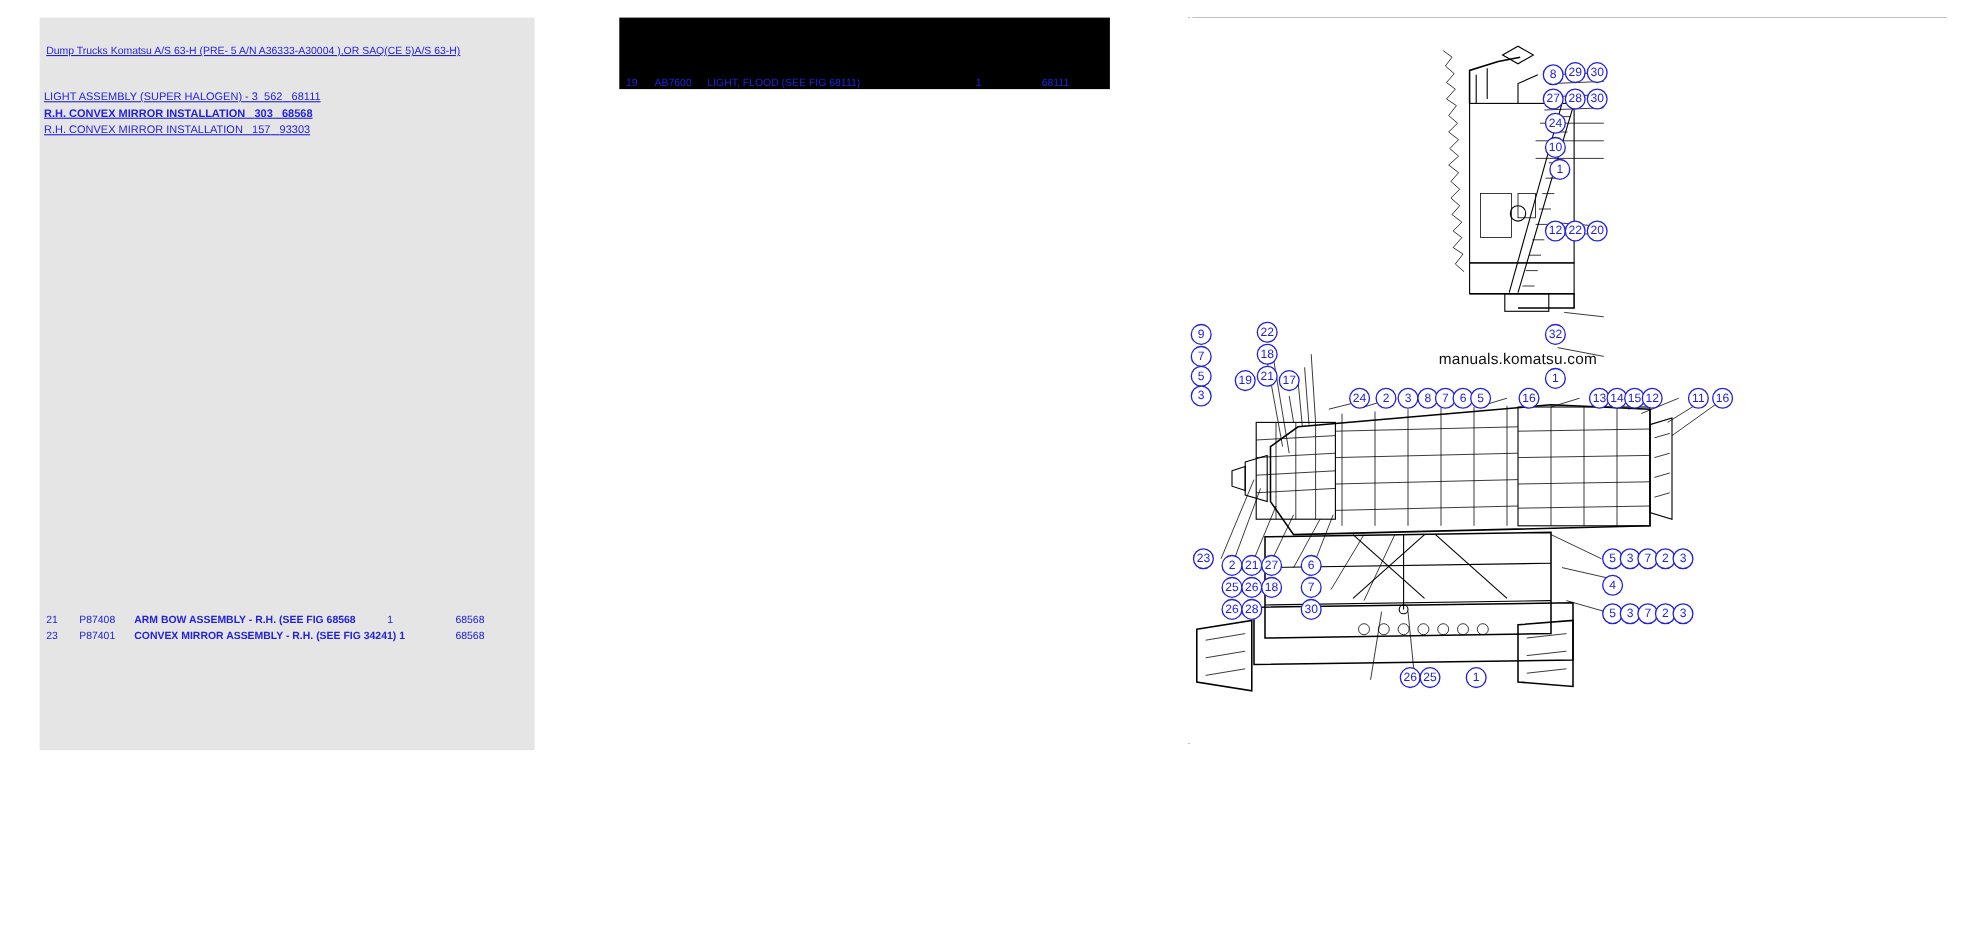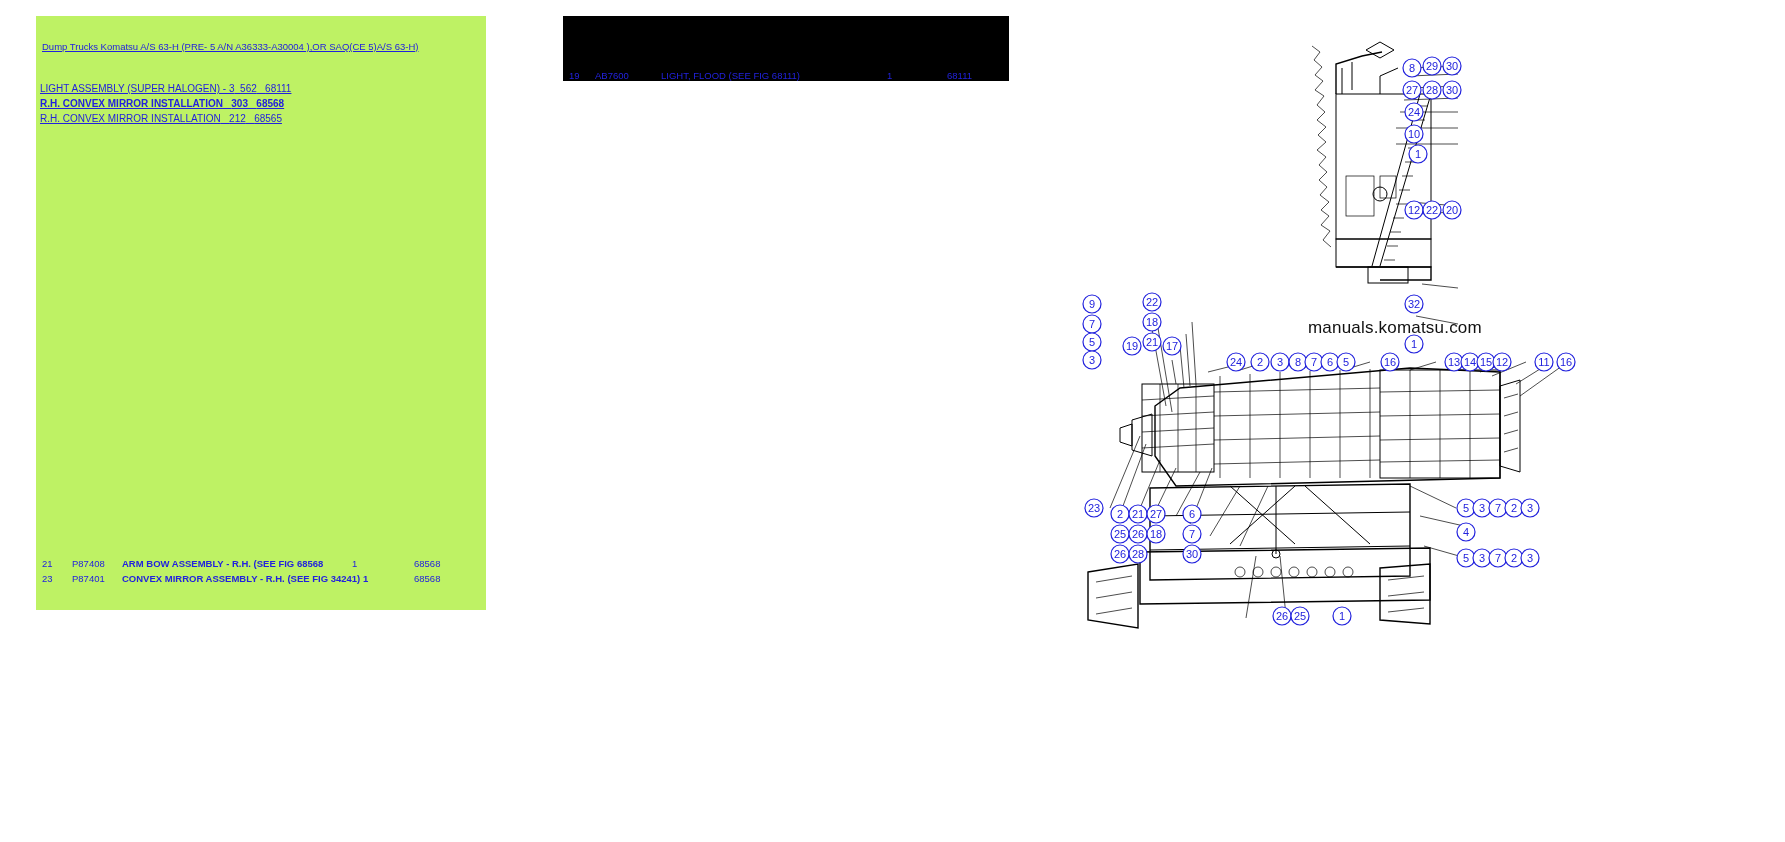--- a/index.html
+++ b/index.html
@@ -1,47 +1,47 @@
 <!DOCTYPE html>
 <html><head>
 <meta charset="utf-8">
 <style>
   html,body{margin:0;padding:0;background:#ffffff;}
   body{width:1785px;height:842px;position:relative;overflow:hidden;font-family:"Liberation Sans",sans-serif;}
 
   
-  #left-panel{position:absolute;left:36px;top:16px;width:450px;height:594px;background:#bef264;}
+  #left-panel{position:absolute;left:36px;top:16px;width:450px;height:666px;background:#e5e5e5;}
   .ln{position:absolute;color:#2222dd;font-size:10px;white-space:nowrap;text-decoration:underline;font-family:"Liberation Sans",sans-serif;}
   #title-line{left:6px;top:25px;font-size:9.5px;}
   #assy-1{left:4px;top:67px;}
   #assy-2{left:4px;top:82px;font-weight:bold;}
   #assy-3{left:4px;top:97px;}
 
   .prow{position:absolute;color:#2222dd;font-size:9.5px;white-space:nowrap;text-decoration:underline;}
   .prow .c-no{position:absolute;}
   .prow .c-pn{position:absolute;left:30px;}
   .prow .c-desc{position:absolute;left:80px;font-weight:bold;}
   .prow .c-qty{position:absolute;left:310px;}
   .prow .c-fig{position:absolute;left:372px;}
 
   
   #mid-panel{position:absolute;left:563px;top:16px;width:446px;height:65px;background:#000000;}
   #mid-row{position:absolute;color:#2222dd;font-size:9.5px;white-space:nowrap;text-decoration:underline;}
   #mid-row .m-no{position:absolute;left:0px;}
   #mid-row .m-pn{position:absolute;left:26px;}
-  #mid-row .m-desc{position:absolute;left:92px;}
+  #mid-row .m-desc{position:absolute;left:60px;padding-left:14px;}
   #mid-row .m-qty{position:absolute;left:318px;}
   #mid-row .m-fig{position:absolute;left:378px;}
 
   
   #right-panel{position:absolute;left:1080px;top:16px;width:690px;height:660px;background:#ffffff;}
   #right-top-bar{position:absolute;left:1084px;top:16px;width:686px;height:18px;background:#000000;}
   #right-vrule{position:absolute;left:1080px;top:16px;width:2px;height:660px;background:#000000;}
 
-  #watermark{position:absolute;left:1308px;top:318px;font-size:17px;color:#111;letter-spacing:0.2px;}
+  #watermark{position:absolute;left:1308px;top:318px;font-size:14px;color:#111;letter-spacing:0.2px;}
 
   svg.dw{position:absolute;left:0;top:0;width:690px;height:660px;}
   .bl{fill:none;stroke:#000;stroke-width:1;}
   .bl2{fill:none;stroke:#000;stroke-width:1.4;}
   .thin{fill:none;stroke:#000;stroke-width:0.7;}
   .cal{fill:#fff;stroke:#2222dd;stroke-width:1.2;}
   .calt{fill:#2222dd;font-size:11px;font-family:"Liberation Sans",sans-serif;text-anchor:middle;dominant-baseline:central;}
 </style>
 </head>
 <body>
@@ -56,22 +56,22 @@
   </div>
 
   <div class="ln" id="assy-2">
     <span>R.H. CONVEX MIRROR INSTALLATION</span>
     &nbsp;&nbsp;<span>303</span>
     &nbsp;&nbsp;<span>68568</span>
   </div>
 
   <div class="ln" id="assy-3">
     <span>R.H. CONVEX MIRROR INSTALLATION</span>
-    &nbsp;&nbsp;<span>212</span>
-    &nbsp;&nbsp;<span>68565</span>
+    &nbsp;&nbsp;<span>157</span>
+    &nbsp;&nbsp;<span>93303</span>
   </div>
 
   <div class="prow" style="left:6px;top:542px;">
     <span class="c-no">21</span>
     <span class="c-pn">P87408</span>
     <span class="c-desc">ARM BOW ASSEMBLY - R.H. (SEE FIG 68568</span>
     <span class="c-qty">1</span>
     <span class="c-fig">68568</span>
   </div>
 

